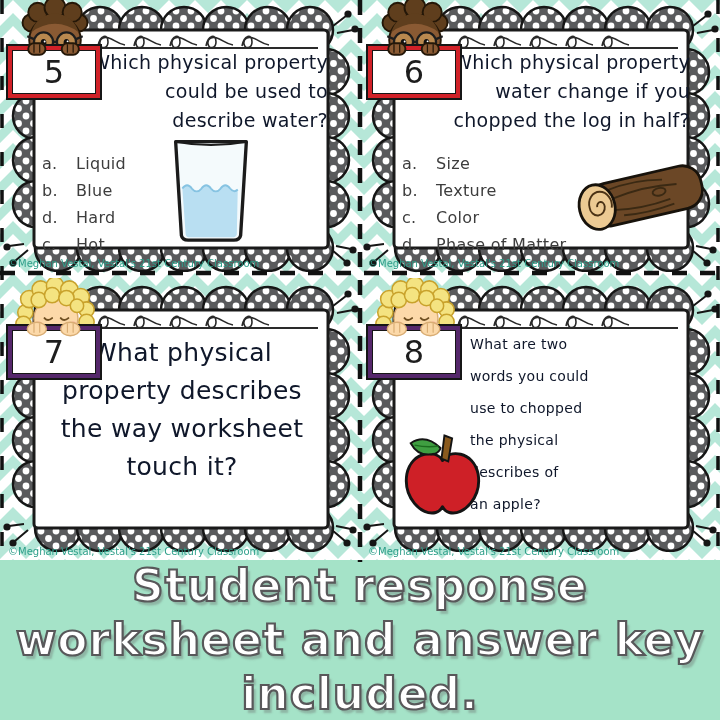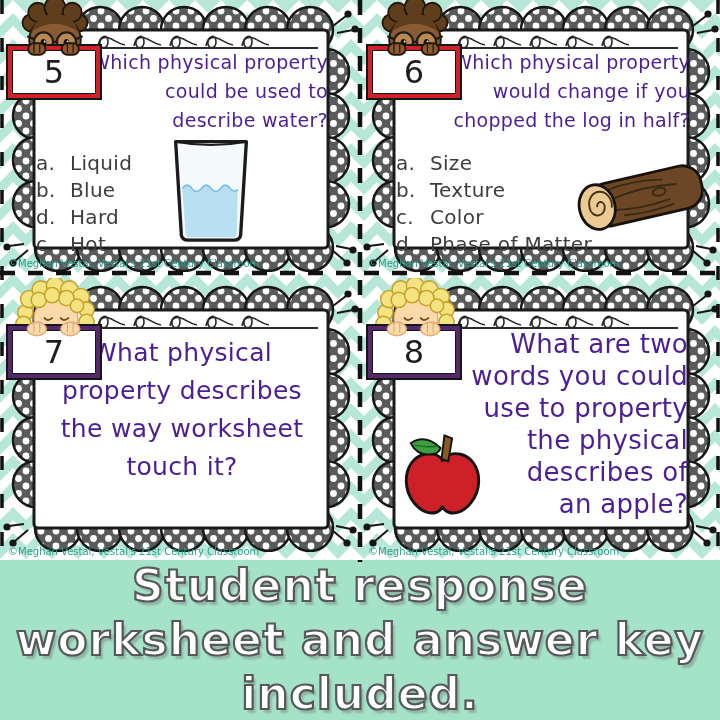--- a/index.html
+++ b/index.html
@@ -16,26 +16,26 @@
   .r2 .card{top:8px;}
   .frame-svg{position:absolute;left:0;top:0;width:360px;height:272px;z-index:1;}
   .char-svg{position:absolute;left:12px;top:-2px;width:86px;height:86px;z-index:3;}
   .paws-svg{position:absolute;left:12px;top:40px;width:86px;height:18px;z-index:5;}
   .sign{position:absolute;left:8px;top:46px;width:84px;height:44px;background:#fff;
         display:flex;align-items:center;justify-content:center;z-index:4;
         font-size:32px;color:#1d1d1d;
         box-shadow:0 0 0 2px #161616, inset 0 0 0 1px #161616;}
   .sign.red{border:4px solid #d12128;}
   .sign.purple{border:4px solid #55276b;}
-  .question{position:absolute;z-index:2;color:#4c1d95;letter-spacing:.3px;}
+  .question{position:absolute;z-index:2;color:#0f172a;letter-spacing:.3px;}
   .q5{left:90px;right:32px;top:48px;text-align:right;font-size:19px;line-height:29px;}
   .q6{left:34px;right:30px;top:48px;text-align:right;font-size:19px;line-height:29px;}
   .q7{left:34px;right:30px;top:54px;text-align:center;font-size:25px;line-height:38px;}
-  .q8{left:110px;right:32px;top:48px;text-align:right;font-size:26px;line-height:32px;}
-  .options{position:absolute;left:36px;top:150px;font-size:20px;line-height:27px;
+  .q8{left:110px;right:32px;top:48px;text-align:left;font-size:14px;line-height:32px;}
+  .options{position:absolute;left:42px;top:150px;font-size:16px;line-height:27px;
            color:#3d3d3d;z-index:2;letter-spacing:.3px;}
   .opt-letter{display:inline-block;width:34px;}
   .clip{position:absolute;z-index:2;}
   .clip-glass{left:168px;top:134px;width:86px;height:110px;}
   .clip-log{left:204px;top:150px;width:150px;height:92px;}
   .clip-apple{left:36px;top:142px;width:92px;height:104px;}
   .copyright{position:absolute;left:8px;font-size:10px;color:#2e9f8a;z-index:6;white-space:nowrap;}
   .r1 .copyright{bottom:3px;}
   .r2 .copyright{bottom:3px;}
   .cutlines{position:absolute;left:0;top:0;width:720px;height:562px;z-index:10;pointer-events:none;}
@@ -232,21 +232,21 @@
           <use href="#bear"></use>
         </svg>
       <div class="sign red">
         <span>6</span>
       </div>
       <svg class="paws-svg" viewBox="0 0 90 18">
           <use href="#bear-paws"></use>
         </svg>
       <div class="question q6">
         <div>Which physical property</div>
-        <div>would change if you</div>
+        <div>water change if you</div>
         <div>chopped the log in half?</div>
       </div>
       <div class="options">
         <div><span class="opt-letter">a.</span><span>Size</span></div>
         <div><span class="opt-letter">b.</span><span>Texture</span></div>
         <div><span class="opt-letter">c.</span><span>Color</span></div>
         <div><span class="opt-letter">d.</span><span>Phase of Matter</span></div>
       </div>
       <svg class="clip clip-log" viewBox="0 0 160 95">
           <use href="#log"></use>
@@ -289,21 +289,21 @@
         </svg>
       <div class="sign purple">
         <span>8</span>
       </div>
       <svg class="paws-svg" viewBox="0 0 90 18">
           <use href="#girl-hands"></use>
         </svg>
       <div class="question q8">
         <div>What are two</div>
         <div>words you could</div>
-        <div>use to property</div>
+        <div>use to chopped</div>
         <div>the physical</div>
         <div>describes of</div>
         <div>an apple?</div>
       </div>
       <svg class="clip clip-apple" viewBox="0 0 95 108">
           <use href="#apple"></use>
         </svg>
     </div>
     <div class="copyright">©Meghan Vestal, Vestal's 21st Century Classroom</div>
   </div>

